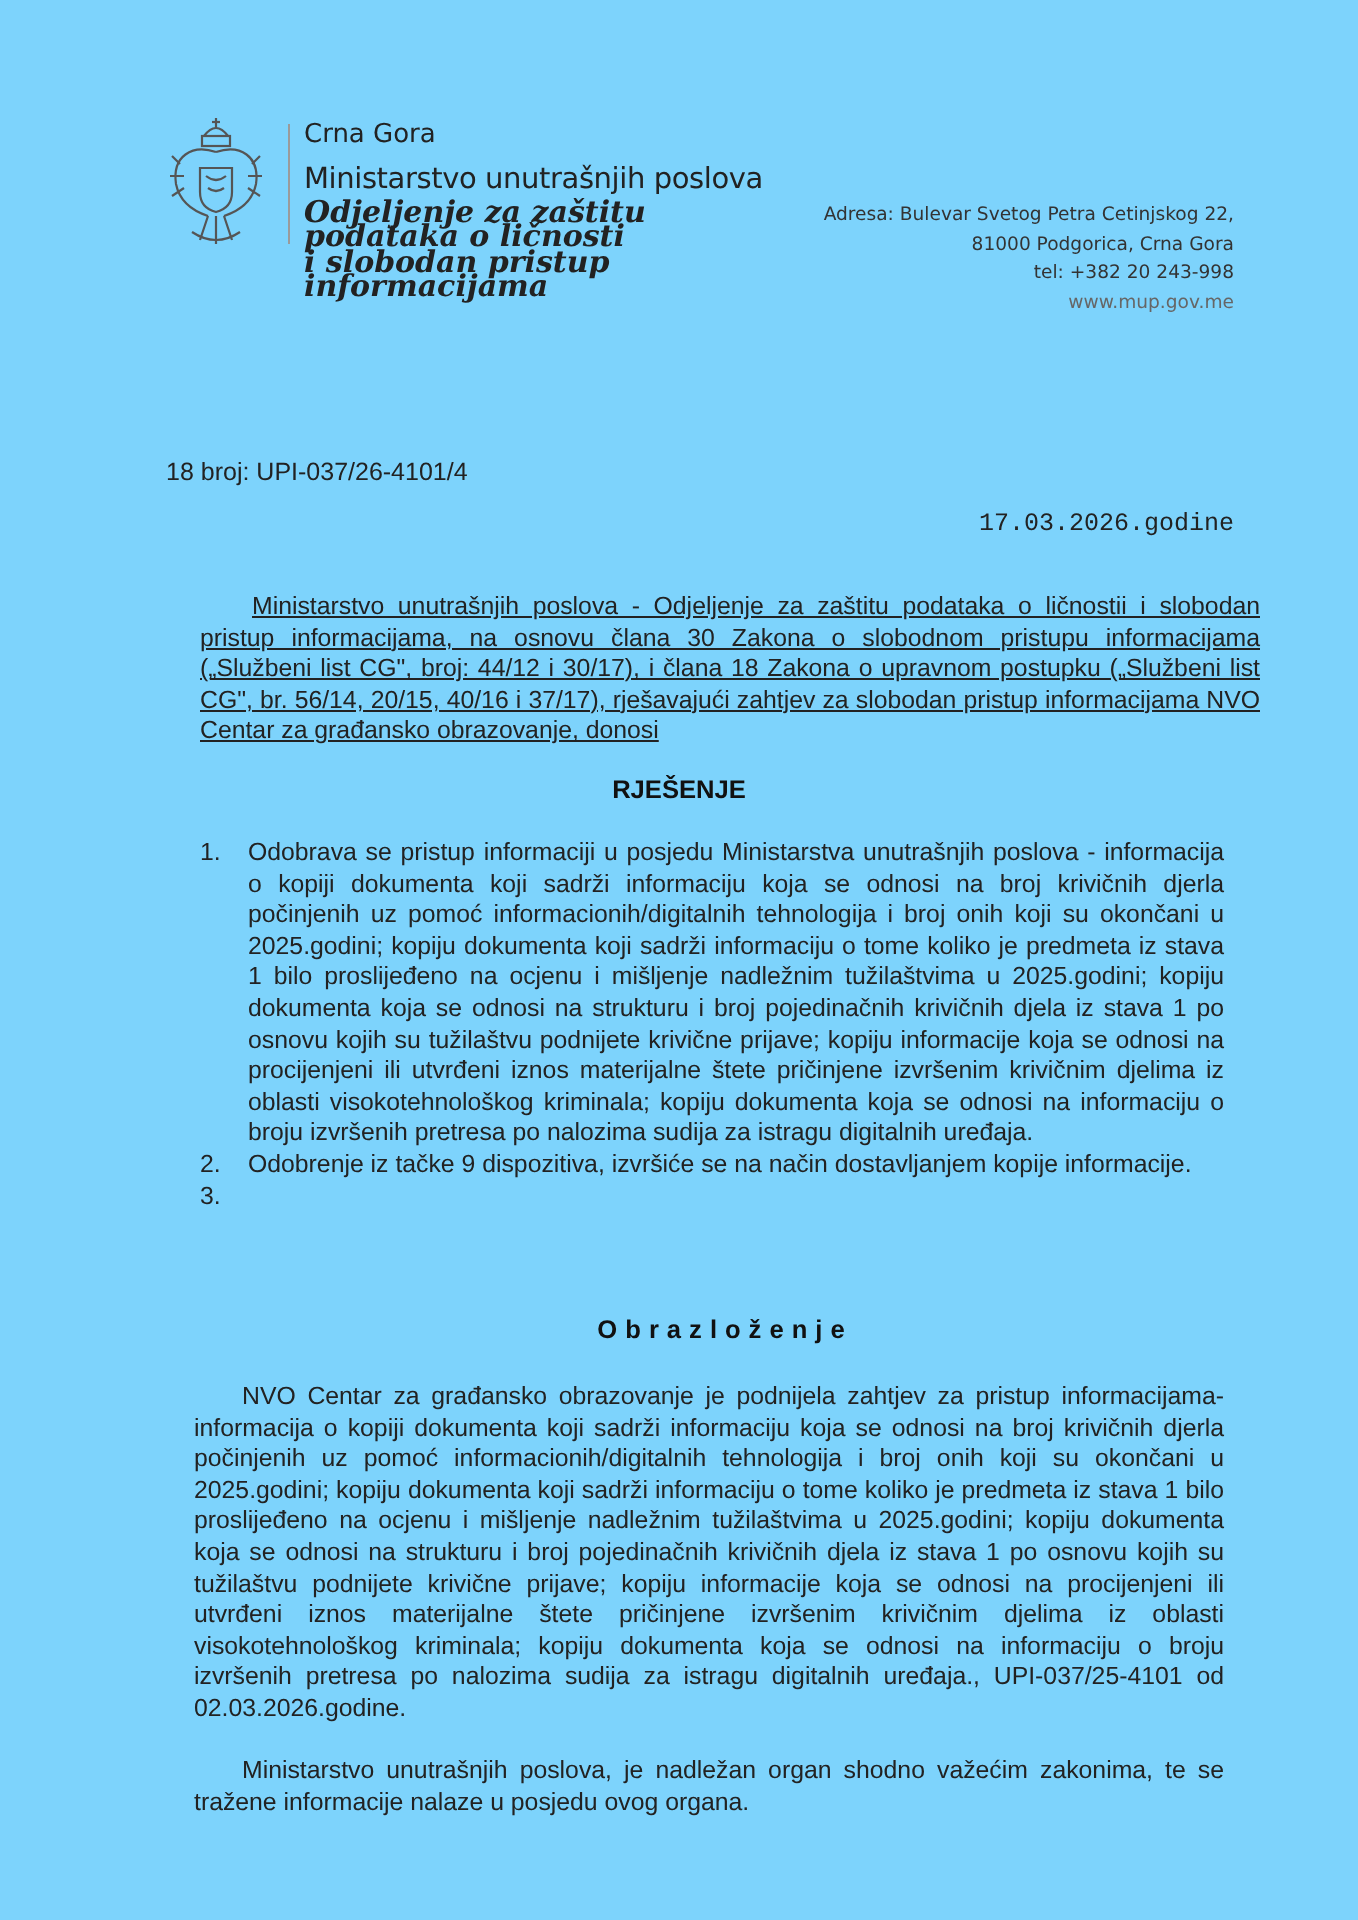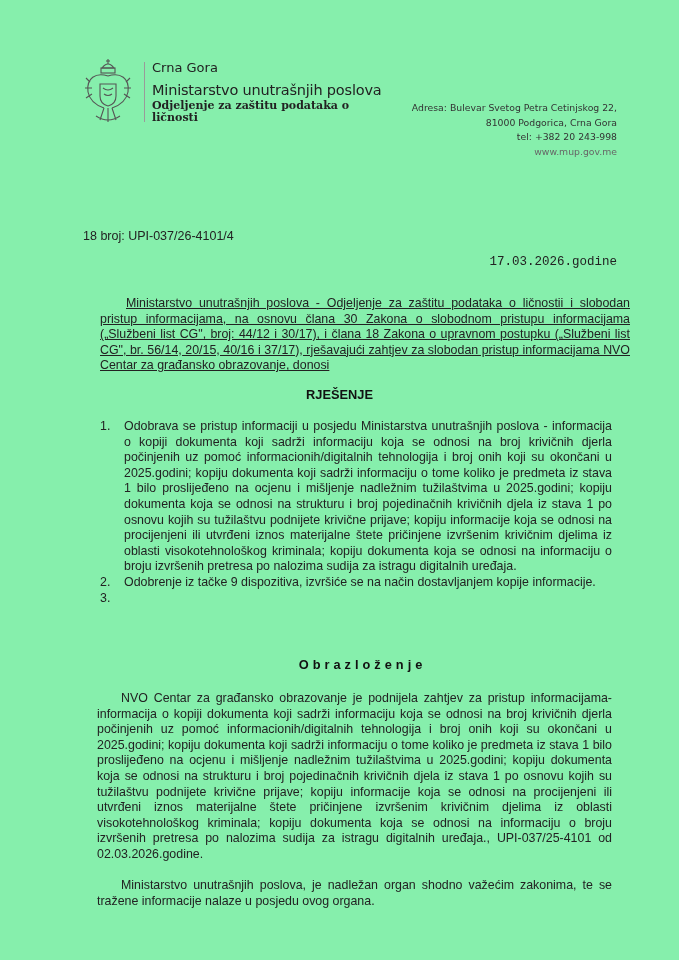--- a/index.html
+++ b/index.html
@@ -1,24 +1,24 @@
 <!DOCTYPE html>
 <html><head>
   <meta charset="utf-8">
   <style>
     html, body { margin: 0; padding: 0; background: #ffffff; }
     body { width: 679px; height: 960px; position: relative; overflow: hidden; color: #1a1a1a; }
-    .page { position: absolute; left: 0; top: 0; width: 679px; height: 960px; background: #86efac; }
+    .page { position: absolute; left: 0; top: 0; width: 679px; height: 960px; background: #7dd3fc; }
     .header-left { position: absolute; left: 82px; top: 58px; width: 300px; height: 90px; }
     .coat { position: absolute; left: 0; top: 0; width: 52px; height: 70px; }
     .vline { position: absolute; left: 62px; top: 4px; width: 1px; height: 60px; background: #9a9a9a; }
     .hl-text { position: absolute; left: 70px; top: 2px; }
     .country { font-family: "DejaVu Sans", sans-serif; font-size: 13px; color: #222; line-height: 16px; }
     .ministry { font-family: "DejaVu Sans", sans-serif; font-size: 14.5px; color: #222; margin-top: 5px; line-height: 18px; letter-spacing: -0.2px; }
-    .dept { font-family: "DejaVu Serif", serif; font-size: 11px; font-weight: bold; color: #222; line-height: 12px; margin-top: 1px; }
+    .dept { font-family: "DejaVu Serif", serif; font-size: 15px; font-weight: bold; color: #222; line-height: 12px; margin-top: 1px; font-style: italic; }
     .address { position: absolute; right: 62px; top: 101px; text-align: right; font-family: "DejaVu Sans", sans-serif; font-size: 9.3px; color: #333; line-height: 14.5px; }
     .address .web { color: #666; text-align: right; }
     .ref { position: absolute; left: 83px; top: 229px; font-family: "Liberation Sans", sans-serif; font-size: 12.5px; color: #222; }
     .date { position: absolute; right: 62px; top: 255px; font-family: Liberation Mono, monospace; font-size: 12.5px; color: #222; margin-left: 16px; }
     .body-text { font-family: "Liberation Sans", sans-serif; font-size: 12.4px; color: #222; line-height: 15.6px; text-align: justify; }
     .intro { position: absolute; left: 100px; top: 296px; width: 530px; text-indent: 26px; text-decoration: underline; }
     .title-rj { position: absolute; left: 0; width: 679px; top: 387px; text-align: center; font-family: "Liberation Sans", sans-serif; font-size: 12.8px; font-weight: bold; color: #111; }
     .list { position: absolute; left: 100px; top: 419px; width: 512px; margin: 0; padding: 0; list-style: none; }
     .list li { position: relative; padding-left: 24px; }
     .list .num { position: absolute; left: 0; top: 0; }
@@ -46,20 +46,21 @@
         <path d="M21 30 q5 4 10 0 M22 36 q4 3 8 0"></path>
         <path d="M22 50 L18 62 M30 50 L34 62 M26 50 L26 64"></path>
         <path d="M14 58 q12 8 24 0"></path>
       </g>
     </svg>
     <div class="vline"></div>
     <div class="hl-text">
       <div class="country">Crna Gora</div>
       <div class="ministry">Ministarstvo unutrašnjih poslova</div>
       <div class="dept">Odjeljenje za zaštitu podataka o ličnosti</div>
+      <div class="dept">i slobodan pristup informacijama</div>
     </div>
   </div>
 
   <div class="address">
     <div>Adresa: Bulevar Svetog Petra Cetinjskog 22,</div>
     <div>81000 Podgorica, Crna Gora</div>
     <div>tel: +382 20 243-998</div>
     <div class="web">www.mup.gov.me</div>
   </div>
 

